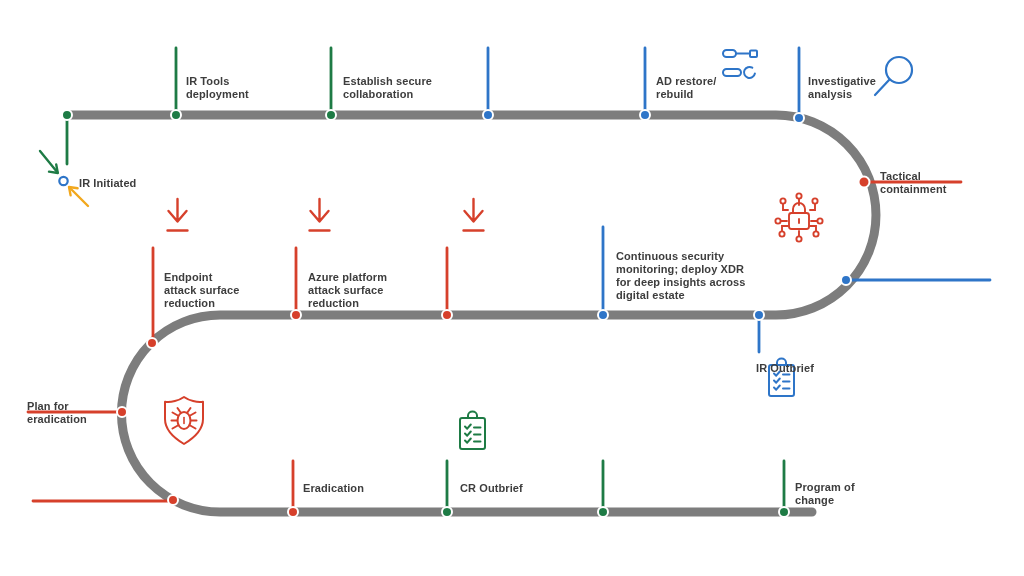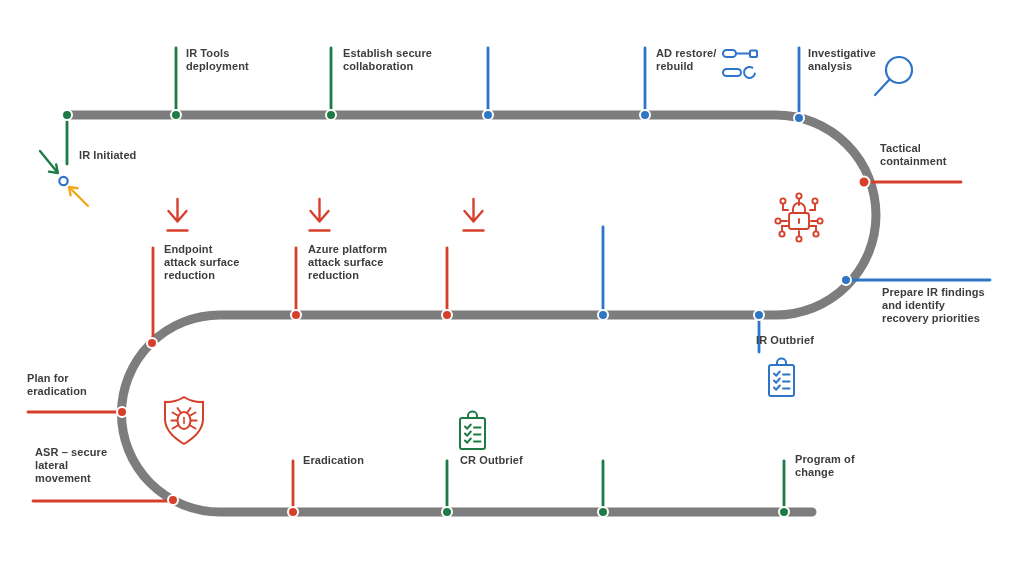--- a/index.html
+++ b/index.html
@@ -7,20 +7,21 @@
     position:relative;width:1024px;height:576px;background:#ffffff;overflow:hidden;
     font-family:"Liberation Sans", sans-serif;
   }
   .layer{position:absolute;left:0;top:0;}
   .label{
     position:absolute;
     font:600 11px/13px "Liberation Sans", sans-serif;
     color:#3d3d3d;
     white-space:pre-line;
     letter-spacing:.1px;
+    margin-top:28px;
   }
 </style>
 </head>
 <body>
 
 <div class="canvas">
 
   <svg class="layer" width="1024" height="576" viewBox="0 0 1024 576">
 
     <path d="M 67 115 H 776 A 100 100 0 0 1 776 315 H 220 A 98.5 98.5 0 0 0 220 512 H 812" fill="none" stroke="#7d7d7d" stroke-width="9" stroke-linecap="round"></path>
@@ -164,33 +165,31 @@
   <div class="label" style="left:186px;top:47px">IR Tools
 deployment</div>
   <div class="label" style="left:343px;top:47px">Establish secure
 collaboration</div>
   <div class="label" style="left:656px;top:47px">AD restore/
 rebuild</div>
   <div class="label" style="left:808px;top:47px">Investigative
 analysis</div>
   <div class="label" style="left:880px;top:142px">Tactical
 containment</div>
-  <div class="label" style="left:882px;top:286px">Prepare IR findings
-and identify
-recovery priorities</div>
+  <div class="label" style="left:616px;top:222px">Continuous security
+monitoring; deploy XDR
+for deep insights across
+digital estate</div>
   <div class="label" style="left:756px;top:334px">IR Outbrief</div>
   <div class="label" style="left:308px;top:243px">Azure platform
 attack surface
 reduction</div>
   <div class="label" style="left:164px;top:243px">Endpoint
 attack surface
 reduction</div>
   <div class="label" style="left:27px;top:372px">Plan for
 eradication</div>
-  <div class="label" style="left:35px;top:446px">ASR – secure
-lateral
-movement</div>
   <div class="label" style="left:303px;top:454px">Eradication</div>
   <div class="label" style="left:460px;top:454px">CR Outbrief</div>
   <div class="label" style="left:795px;top:453px">Program of
 change</div>
 
 </div>
 
 </body></html>

